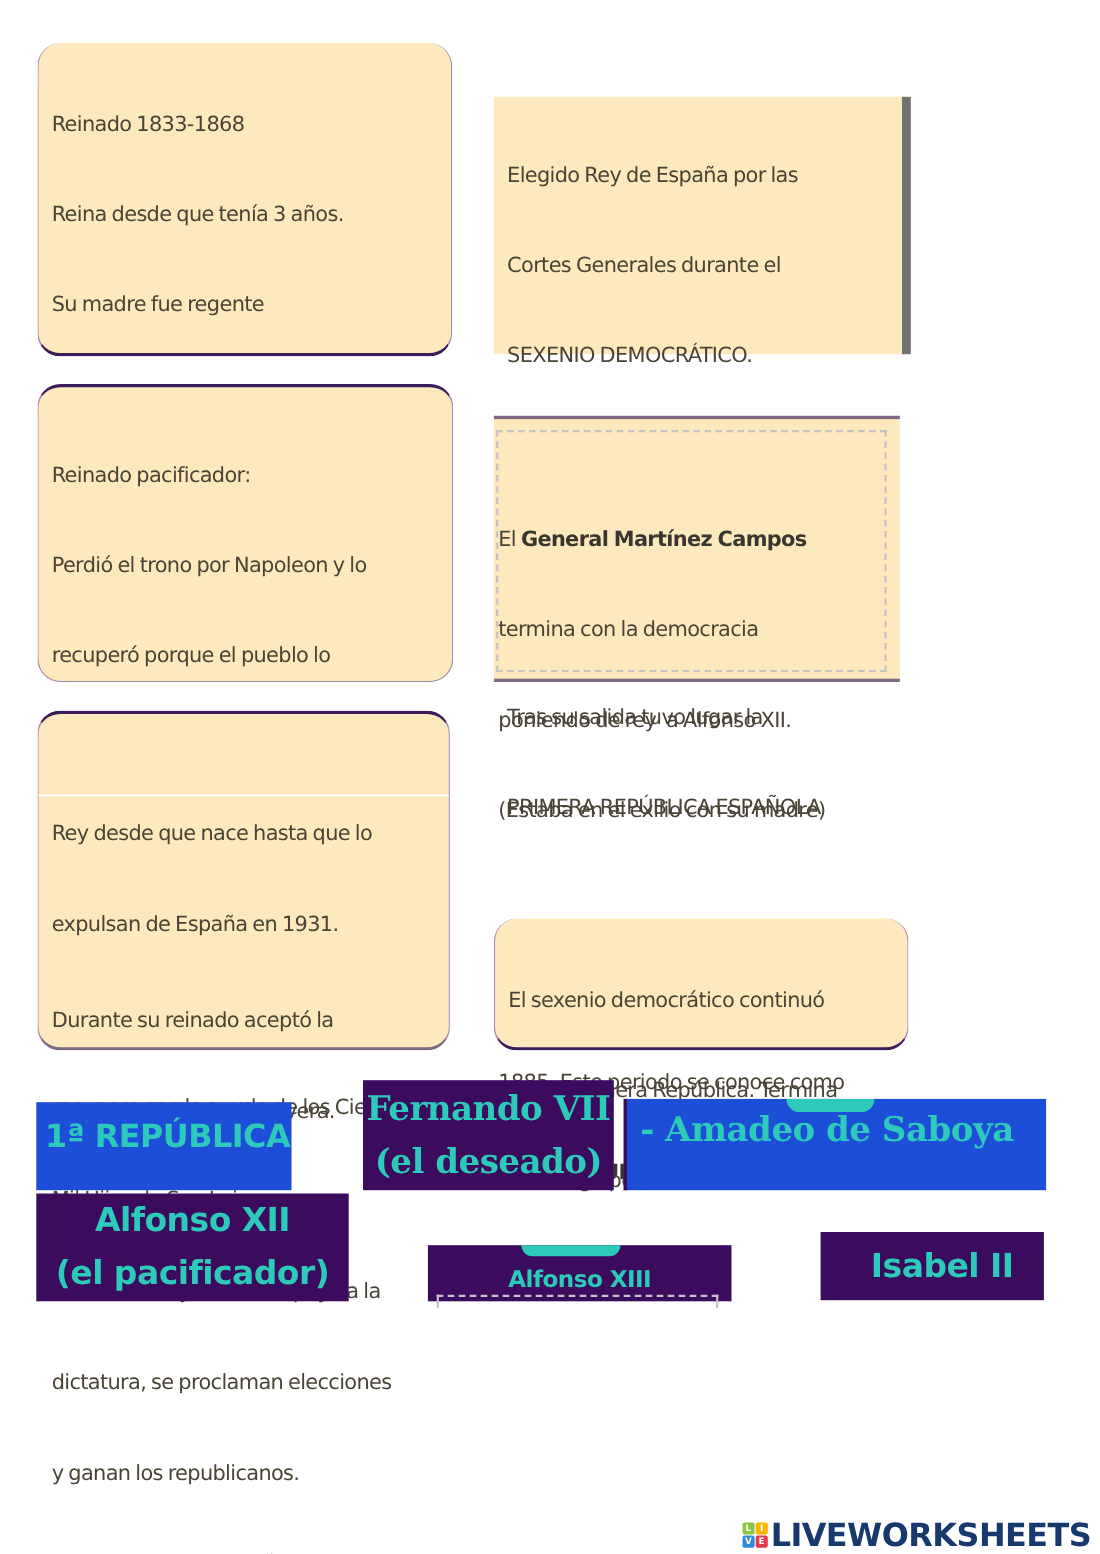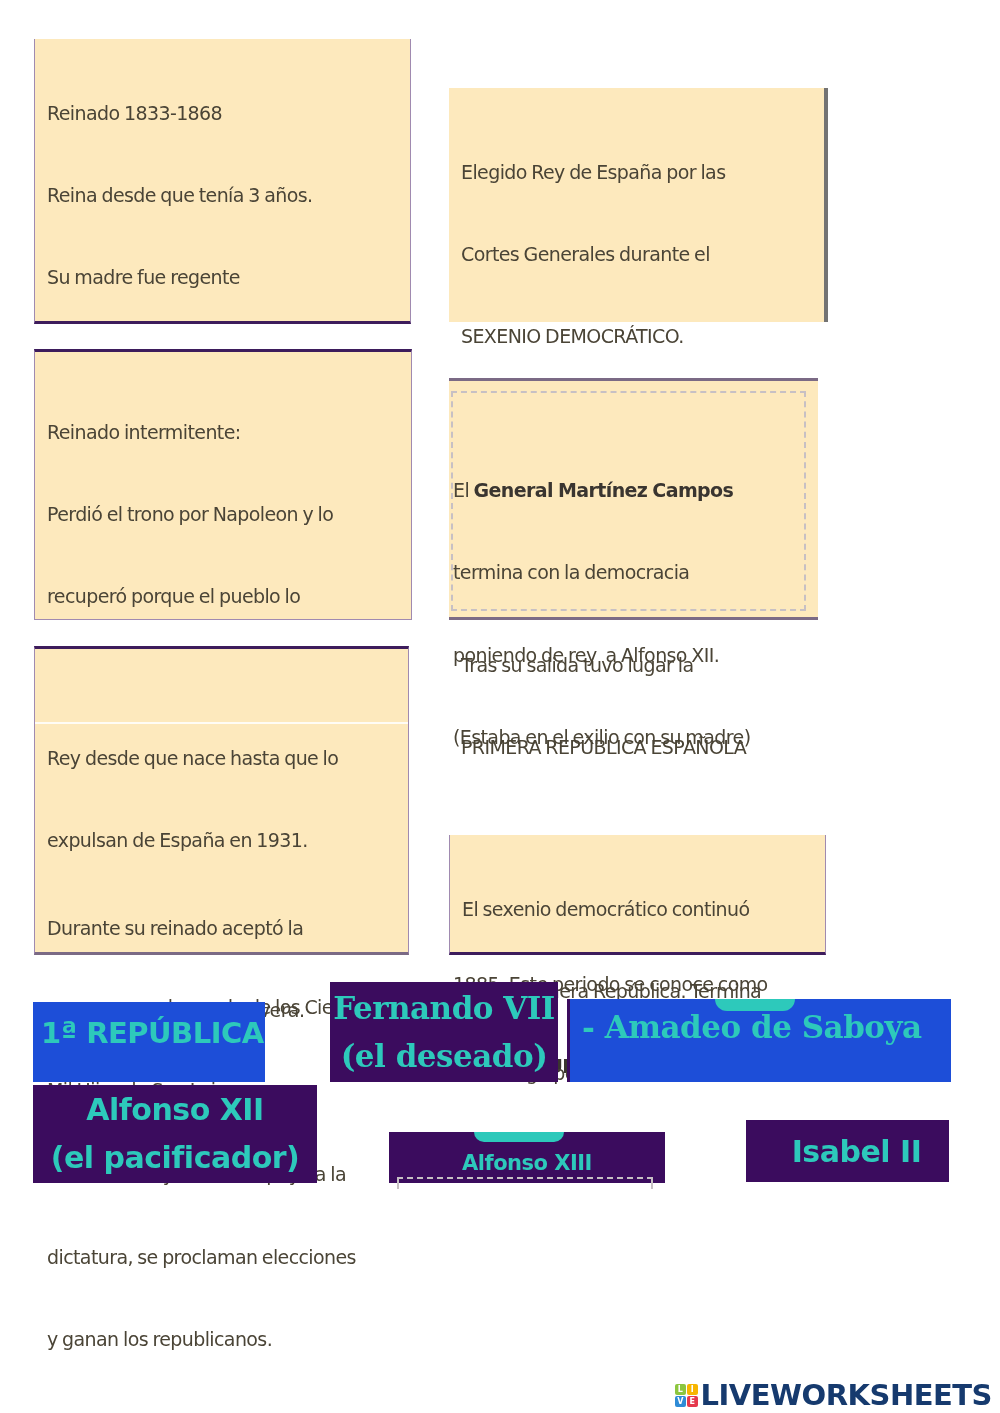--- a/index.html
+++ b/index.html
@@ -12,21 +12,21 @@
       font-family: "DejaVu Sans", sans-serif;
       font-size: 19px; line-height: 27.4px;
       padding: 6px 10px 0 12px;
       white-space: pre-wrap;
       letter-spacing: -0.6px;
       word-spacing: -1px;
     }
     .card b { color: #3a3530; font-weight: bold; }
     .b-bottom { border-bottom: 3px solid #3d1c5c; }
     .b-top { border-top: 3px solid #3d1c5c; }
-    .b-side { border-left: 1px solid #a08ab0; border-right: 1px solid #a08ab0; }
+    .b-side { border-left: 1px solid #a08ab0; border-right: 1px solid #a08ab0; border-radius: 21px; }
     .dashed-inner { position: absolute; border: 2px dashed #c7c0c4; pointer-events: none; }
     .split-line { position: absolute; left: 0; right: 0; height: 2px; background: #ffffff; opacity: 0.85; }
 
     .label {
       position: absolute; box-sizing: border-box;
       display: flex; align-items: center; justify-content: center; text-align: center;
       color: #2dc9bb; font-weight: bold;
       font-family: "DejaVu Sans", sans-serif;
       letter-spacing: -0.5px;
       white-space: pre-line;
@@ -54,33 +54,33 @@
   <div>Su madre fue regente</div>
   <div>&nbsp;</div>
   <div>Tras la revolución de 1868 "La</div>
   <div>Gloriosa" tuvo que abandonar el</div>
   <div>país.</div>
   <div>&nbsp;</div>
   <div>Tras ella empezó el SEXENIO</div>
   <div>DEMOCRÁTICO</div>
 </div>
 
-<div class="card" style="left:449px; top:88px; width:379px; height:234px; padding-top:16px; border-right:4px solid #737373;">
+<div class="card" style="left:449px; top:88px; width:379px; height:234px; padding-top:3px; border-right:8px solid #737373;">
   <div>Elegido Rey de España por las</div>
   <div>Cortes Generales durante el</div>
   <div>SEXENIO DEMOCRÁTICO.</div>
   <div>Dimitió a los 2 años poque decía</div>
   <div>que los españoles eran</div>
   <div>"ingobernables"</div>
   <div>Tras su salida tuvo lugar la</div>
   <div>PRIMERA REPÚBLICA ESPAÑOLA</div>
 </div>
 
 <div class="card b-top b-side" style="left:34px; top:349px; width:378px; height:271px; padding-top:12px; border-bottom:1px solid #a08ab0;">
-  <div>Reinado intermitente:</div>
+  <div>Reinado pacificador:</div>
   <div>Perdió el trono por Napoleon y lo</div>
   <div>recuperó porque el pueblo lo</div>
   <div>reclamaba y Napoleon lo liberó de</div>
   <div>su secuestro .</div>
   <div>Perdió de nuevo el trono tras el</div>
   <div>pronunciamiento de Riego y lo</div>
   <div>recupero con la ayuda de los Cien</div>
   <div>Mil Hijos de San Luis.</div>
 </div>
 

